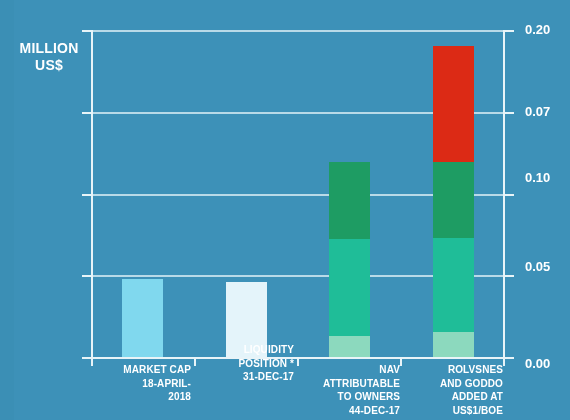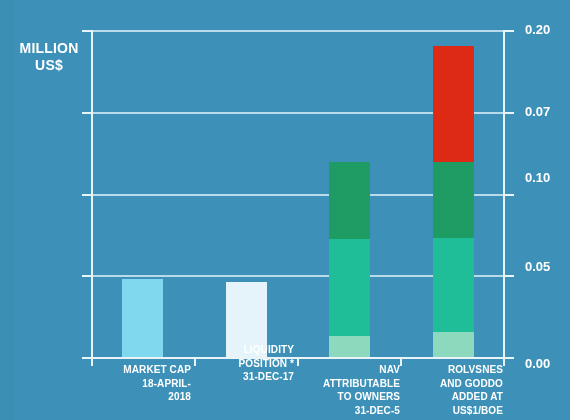--- a/index.html
+++ b/index.html
@@ -114,19 +114,19 @@
 
   <div class="xlabel" style="left:95px;top:363px;width:96px;">MARKET CAP
 18-APRIL-
 2018</div>
   <div class="xlabel" style="left:198px;top:343px;width:96px;">LIQUIDITY
 POSITION *
 31-DEC-17</div>
   <div class="xlabel" style="left:300px;top:363px;width:100px;">NAV
 ATTRIBUTABLE
 TO OWNERS
-31-DEC-5</div>
+44-DEC-17</div>
   <div class="xlabel" style="left:403px;top:363px;width:100px;">ROLVSNES
 AND GODDO
 ADDED AT
 US$1/BOE</div>
 
 </div>
 
 </body></html>

